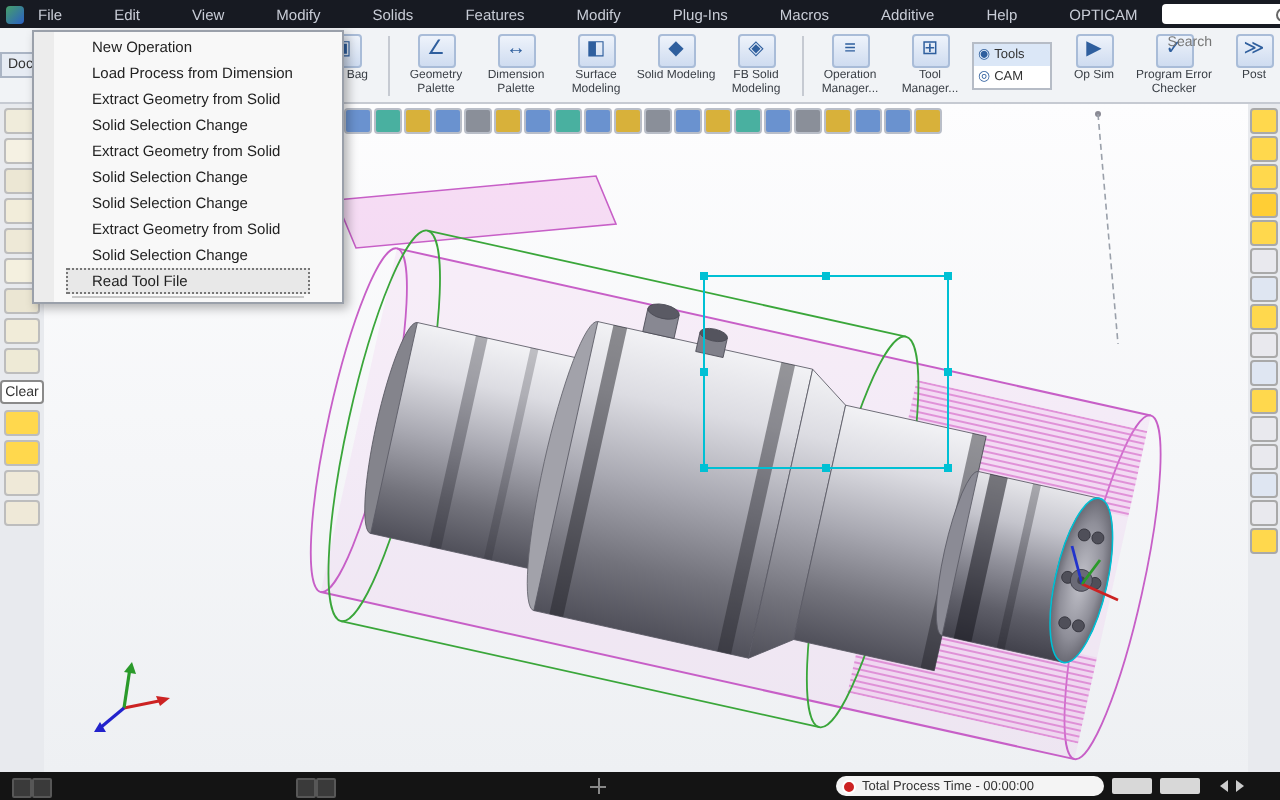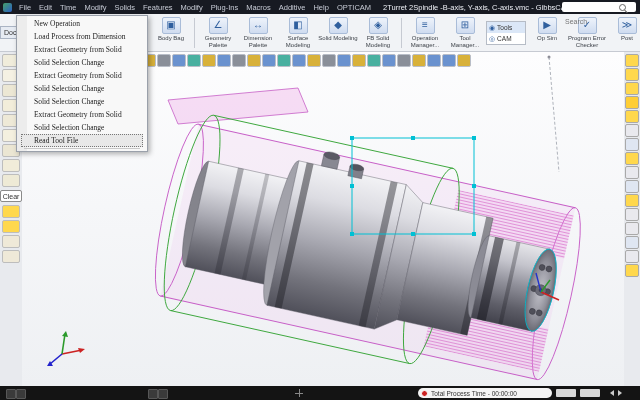--- a/index.html
+++ b/index.html
@@ -3,21 +3,21 @@
 <meta charset="utf-8">
 <style>
   html,body{margin:0;padding:0;}
   body{width:640px;height:400px;position:relative;overflow:hidden;background:#e8eaee;
        font-family:"Liberation Sans",sans-serif;-webkit-font-smoothing:antialiased;}
 
   
   .titlebar{position:absolute;left:0;top:0;width:640px;height:14px;background:#171a22;
             display:flex;align-items:center;color:#c8ccd6;font-size:7.5px;z-index:20;}
   .app-icon{width:9px;height:9px;margin:0 3px;background:linear-gradient(135deg,#46a06a,#2b5fc4);border-radius:2px;flex:0 0 auto;}
-  .menu-bar{display:flex;align-items:flex-end;}
+  .menu-bar{display:flex;align-items:flex-end;gap:18px;}
   .menu-item{padding:0 4px;white-space:nowrap;cursor:default;}
   .win-title{color:#eef0f6;margin-left:8px;white-space:nowrap;overflow:hidden;}
   .search-box{margin-left:auto;margin-right:4px;background:#ffffff;border-radius:2px;height:10px;width:68px;
               display:flex;align-items:center;padding:0 3px;gap:2px;flex:0 0 auto;}
   .search-input{border:none;outline:none;width:52px;font-size:7px;color:#555;padding:0;background:transparent;
                 font-family:"Liberation Sans",sans-serif;margin-top:28px;}
   .mag{width:5px;height:5px;border:1px solid #666;border-radius:50%;position:relative;flex:0 0 auto;}
   .mag::after{content:'';position:absolute;width:4px;height:1px;background:#666;transform:rotate(45deg);right:-3px;bottom:-2px;}
 
   
@@ -38,21 +38,21 @@
   .subtoolbar{position:absolute;left:112px;top:53px;height:14px;display:flex;gap:1px;align-items:center;z-index:2;}
   .sub-ico{width:12px;height:11px;border:1px solid #b9bec8;border-radius:2px;flex:0 0 auto;}
 
   
   .doc-tab{position:absolute;left:0;top:26px;width:36px;height:13px;background:#e6ebf3;border:1px solid #aab4c4;
            font-size:7px;color:#333;line-height:11px;padding-left:3px;z-index:4;box-sizing:border-box;overflow:hidden;}
 
   
   .context-menu{position:absolute;left:16px;top:15px;width:122px;z-index:10;
                 background:linear-gradient(90deg,#ececec 0 10px,#f8f8f8 10px);
-                border:1px solid #9aa0aa;box-shadow:2px 2px 5px rgba(0,0,0,.3);padding:1px 4px;font-family:Liberation Serif, serif;}
+                border:1px solid #9aa0aa;box-shadow:2px 2px 5px rgba(0,0,0,.3);padding:1px 16px;}
   .cm-item{font-size:7.5px;color:#222;padding:2px 4px 2px 13px;line-height:9px;white-space:nowrap;cursor:default;}
   .cm-item.cm-hi{border:1px dotted #777;background:#e8e8e8;padding:1px 3px 1px 12px;}
   .cm-sep{height:1px;background:#c8c8c8;margin:1px 3px;}
 
   
   .left-rail{position:absolute;left:0;top:54px;width:22px;display:flex;flex-direction:column;align-items:center;z-index:3;}
   .rail-col{display:flex;flex-direction:column;align-items:center;gap:2px;}
   .rail-ico{width:16px;height:11px;border:1px solid #bdbdbd;border-radius:2px;}
   .clear-btn{width:22px;height:12px;font-size:7px;background:#fff;border:1px solid #8a8a8a;border-radius:2px;
              line-height:9px;text-align:center;color:#333;margin:3px 0;padding:0;font-family:"Liberation Sans",sans-serif;}
@@ -81,21 +81,21 @@
   .sb-arrow-r{right:18px;border-left:4px solid #cccccc;}
 </style>
 </head>
 <body style="--pink: #c75fc7; --green: #3aa63a; --cyan: #00c0d4;">
 
 <div class="titlebar">
   <div class="app-icon"></div>
   <div class="menu-bar">
       <span class="menu-item">File</span>
       <span class="menu-item">Edit</span>
-      <span class="menu-item">Time</span>
+      <span class="menu-item">View</span>
       <span class="menu-item">Modify</span>
       <span class="menu-item">Solids</span>
       <span class="menu-item">Features</span>
       <span class="menu-item">Modify</span>
       <span class="menu-item">Plug-Ins</span>
       <span class="menu-item">Macros</span>
       <span class="menu-item">Additive</span>
       <span class="menu-item">Help</span>
       <span class="menu-item">OPTICAM</span>
     </div>

